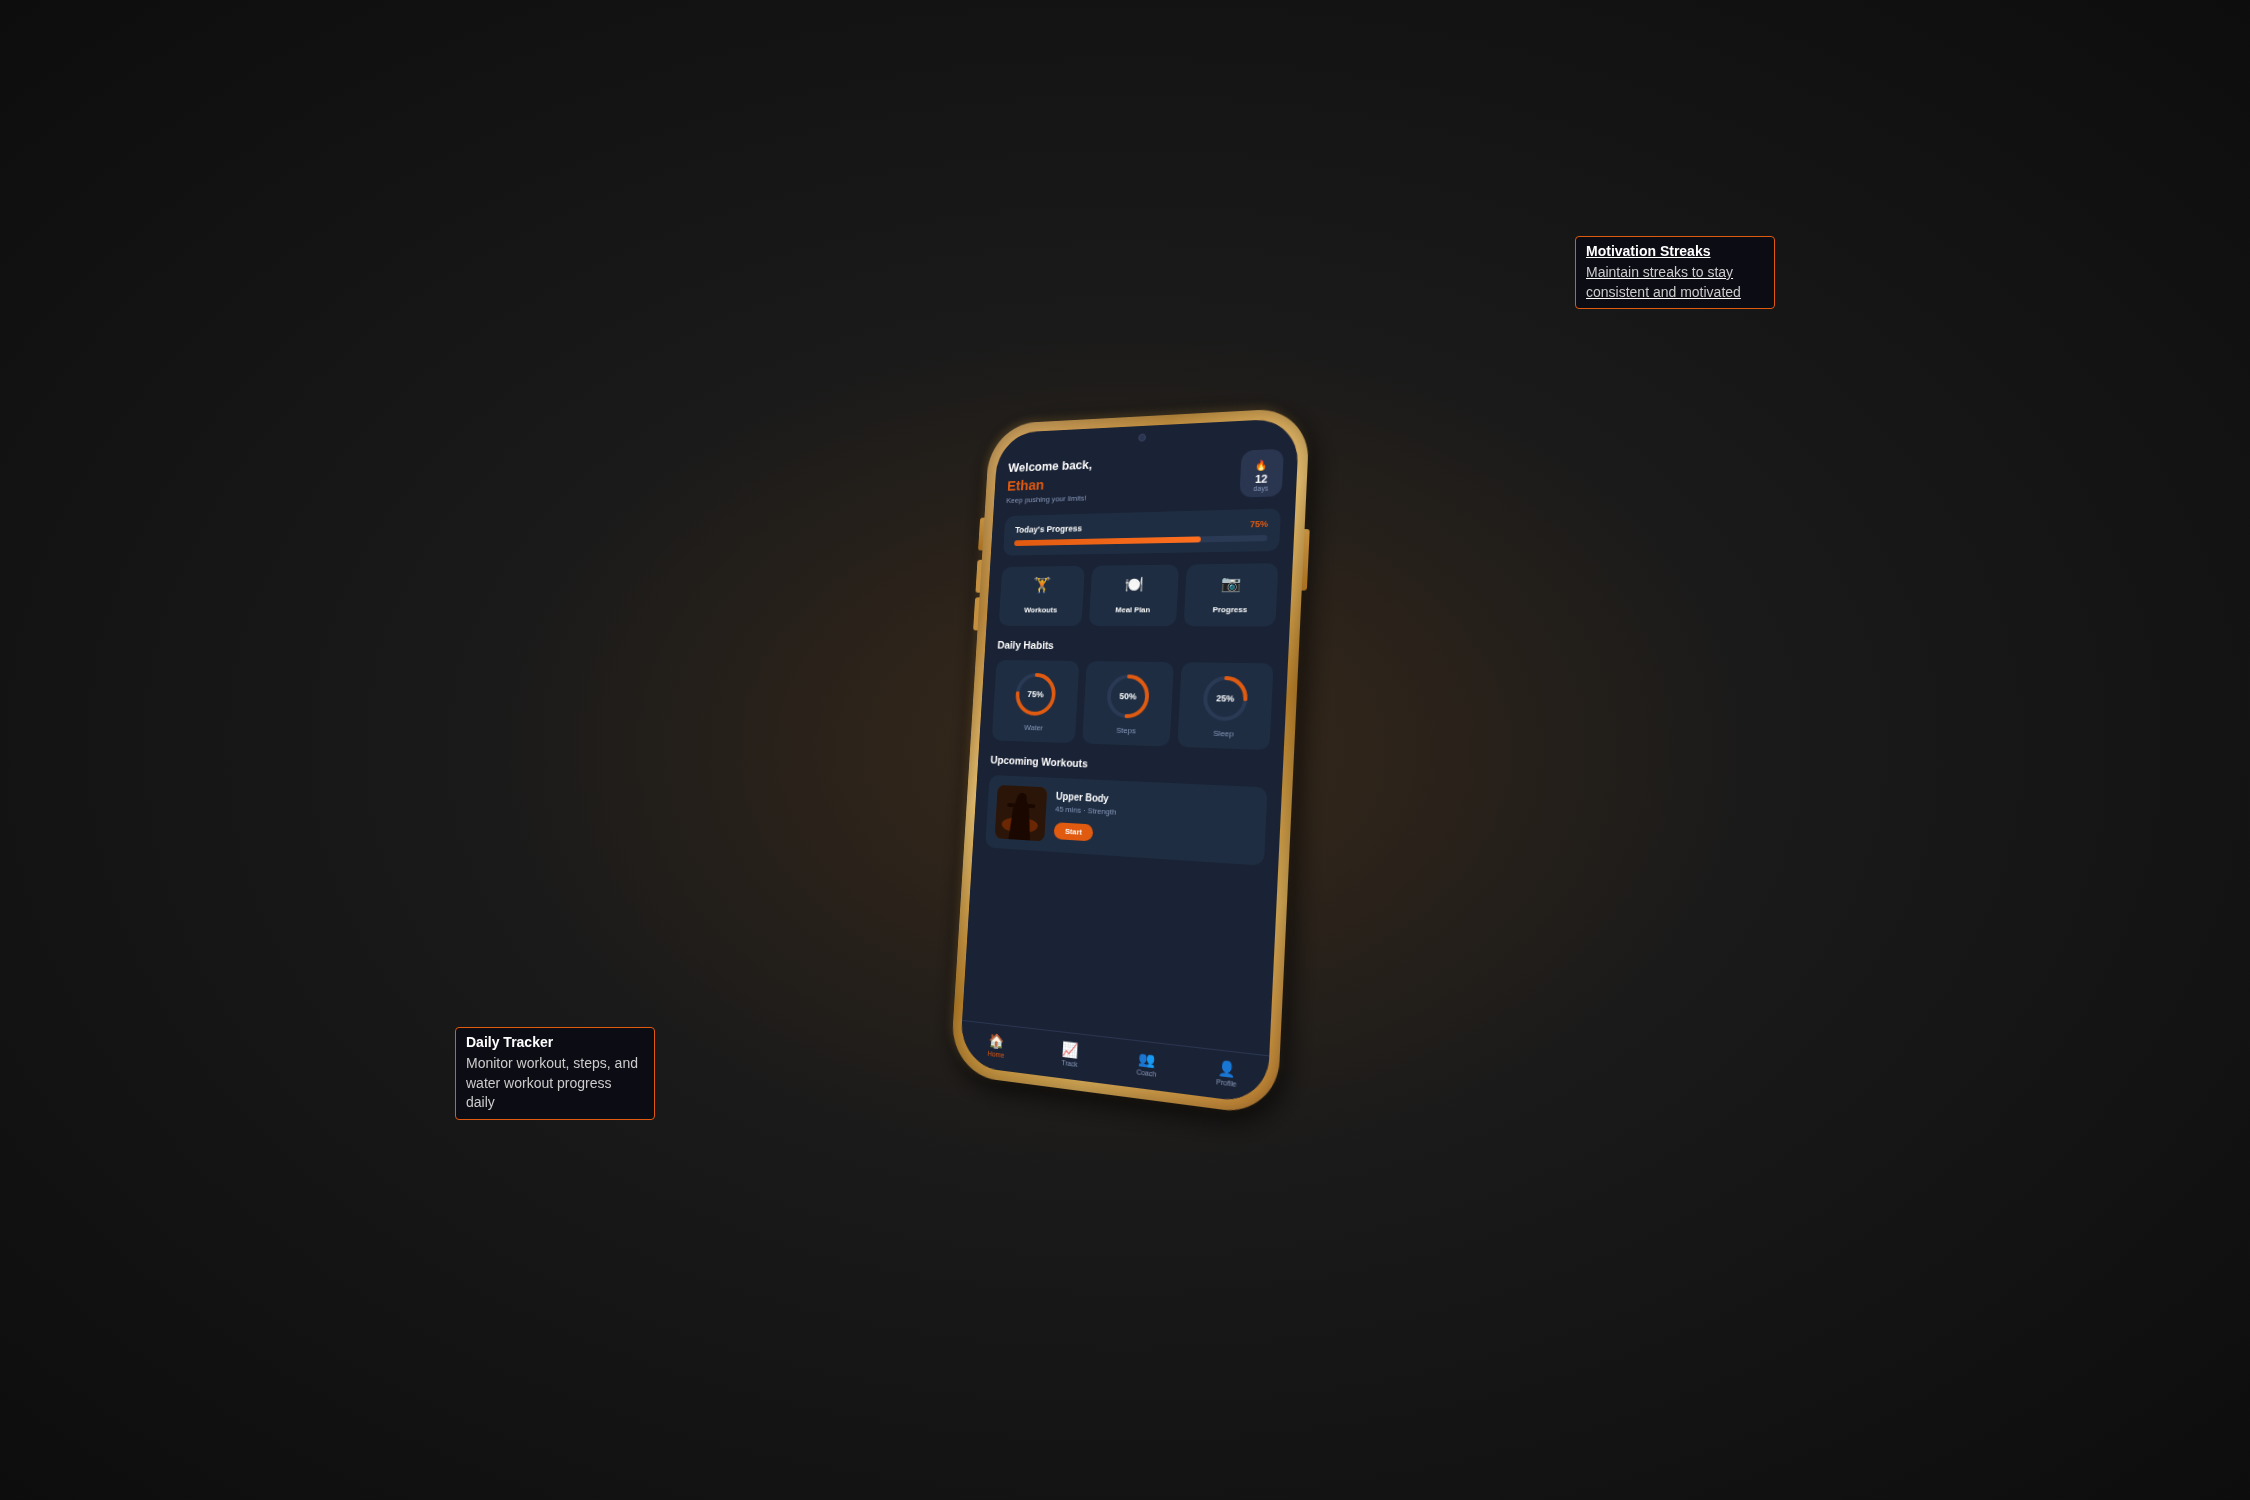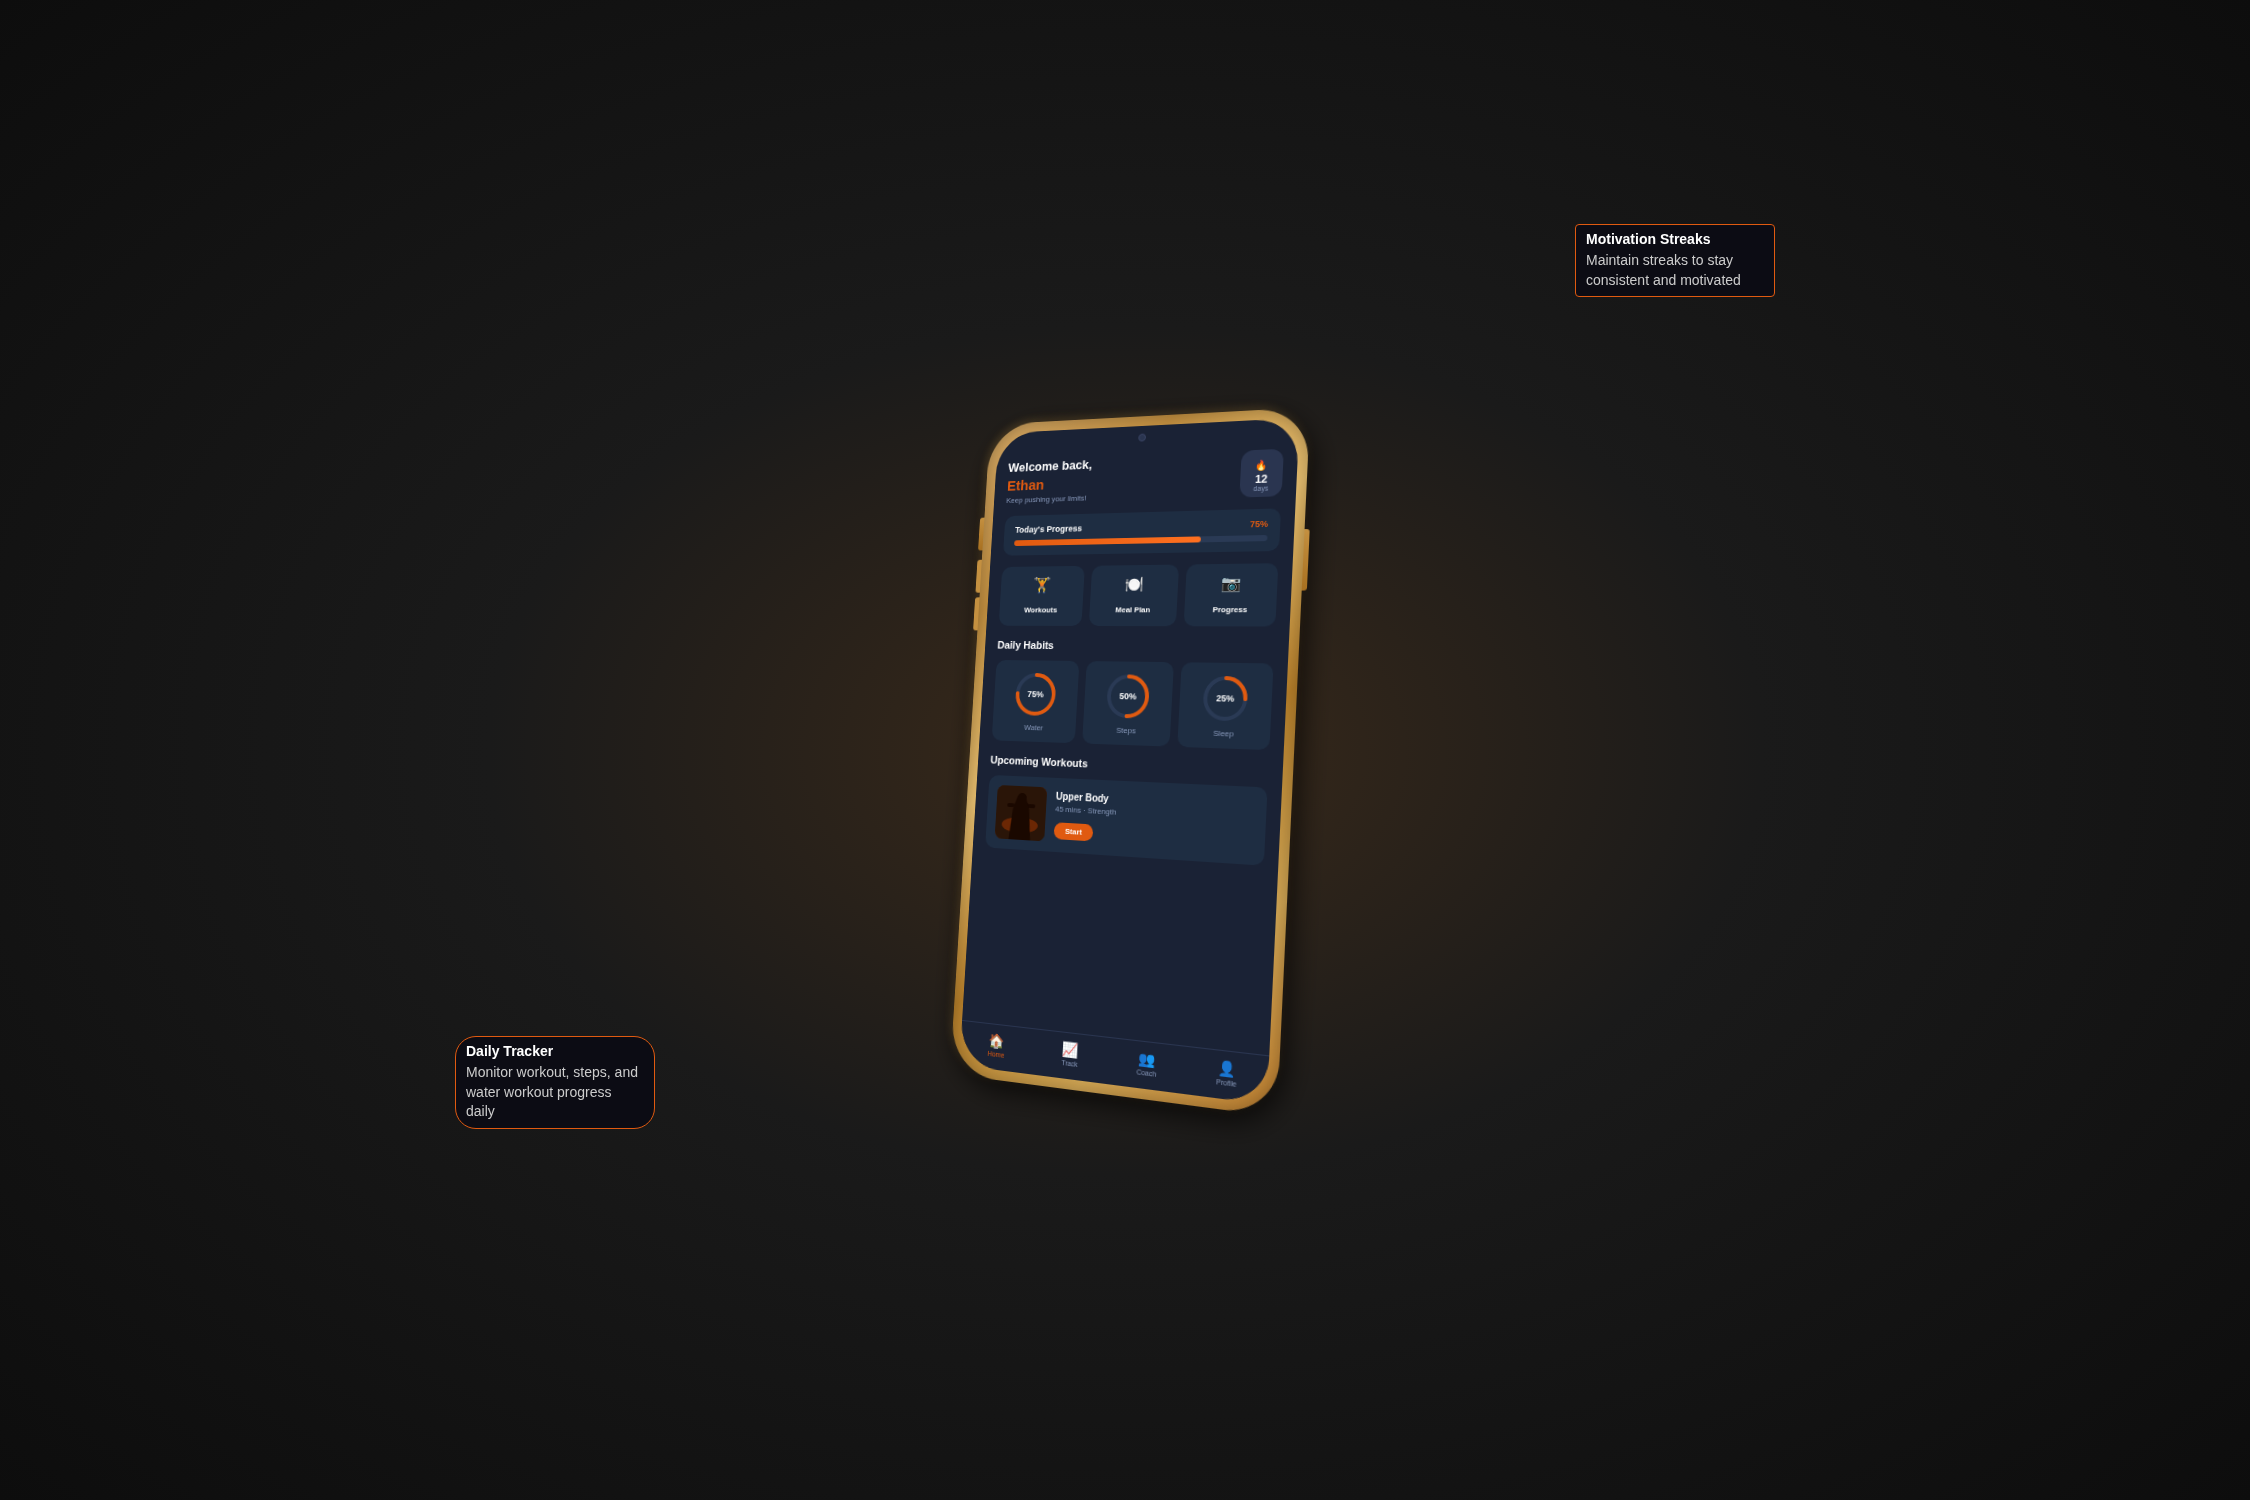--- a/index.html
+++ b/index.html
@@ -427,29 +427,29 @@
     }
 
     .annotation-text {
       font-size: 14px;
       color: #ccc;
       line-height: 1.4;
     }
 
     
     .annotation-streaks {
-      top: 124px;
+      top: 136px;
       right: 50px;
+      text-decoration: underline;
     }
 
     
     .annotation-tracker {
-      bottom: 271px;
+      bottom: 280px;
       left: 30px;
-      border-radius: 21px;
     }
   </style>
 </head>
 <body>
 
 <div class="scene">
 
   <div class="annotation annotation-streaks">
     <div class="annotation-title">Motivation Streaks</div>
     <div class="annotation-text">Maintain streaks to stay consistent and motivated</div>

